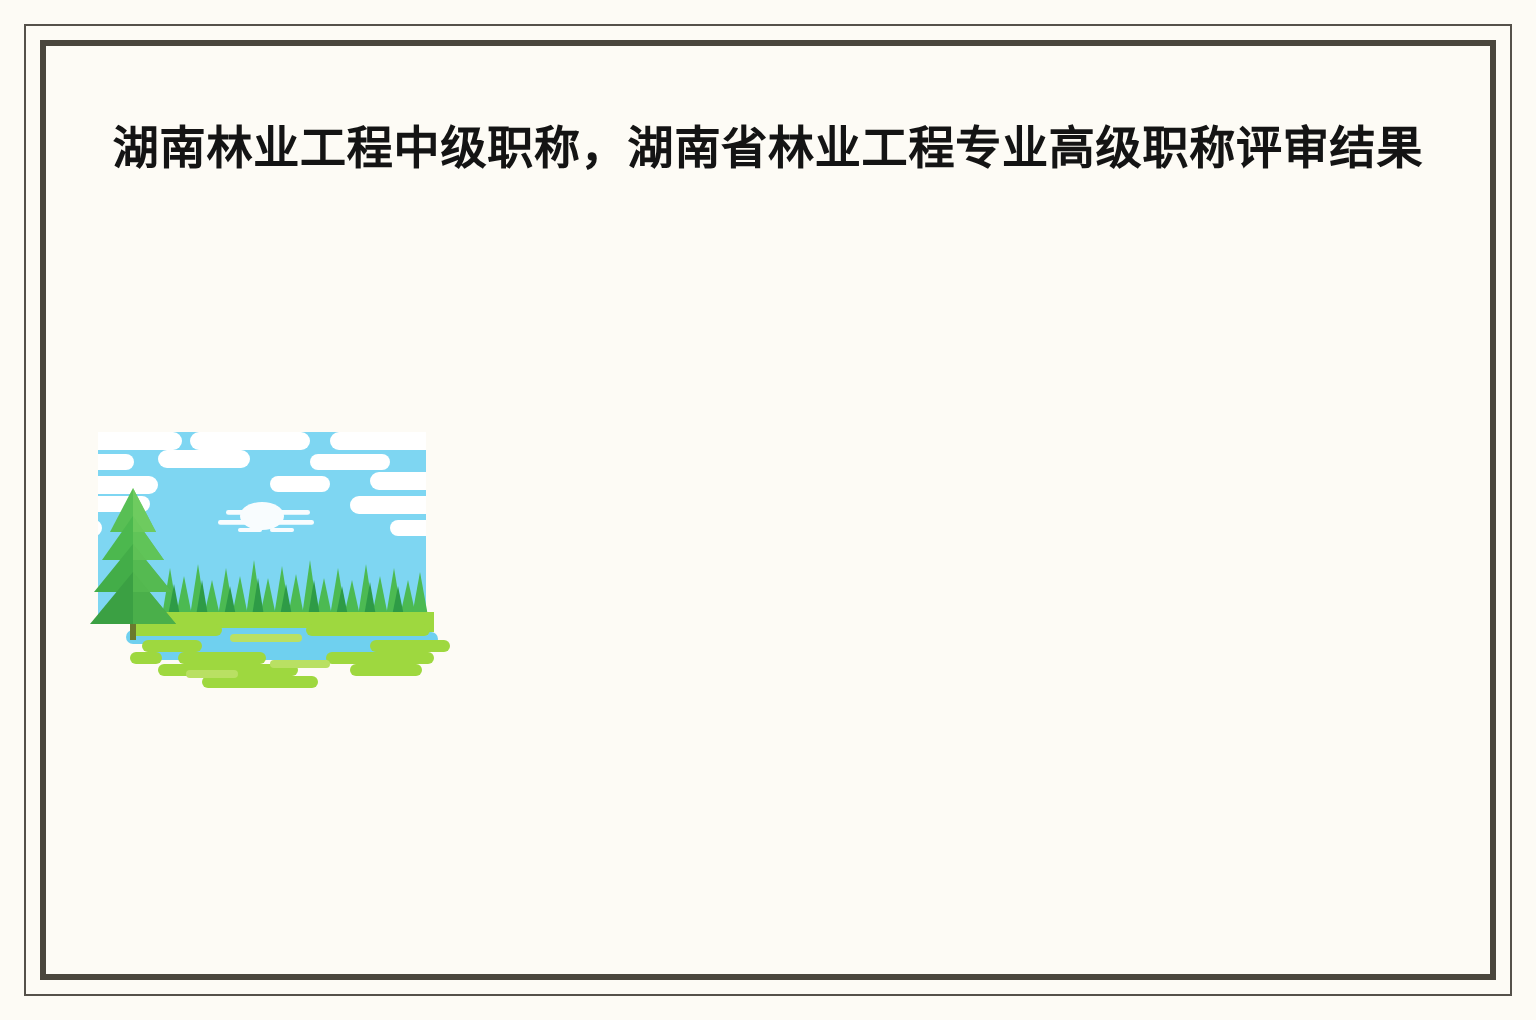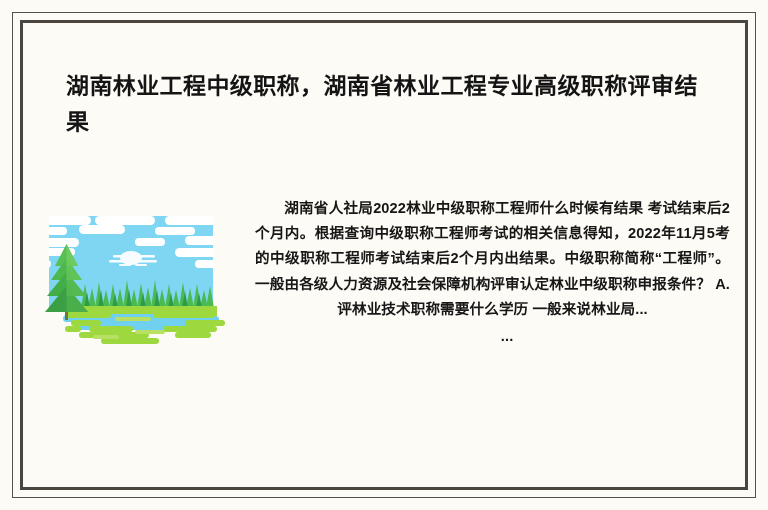--- a/index.html
+++ b/index.html
@@ -29,27 +29,27 @@
     border:3px solid #4a463d;
     pointer-events:none;
   }
 
   .content{
     position:absolute;
     left:28px;top:28px;right:28px;bottom:28px;
   }
 
   .title{
-    margin:12px;
+    margin:0;
     padding:28px 26px 0 26px;
     font-size:23px;
     line-height:36px;
     font-weight:bold;
     color:#141414;
-    text-align:left;
+    text-align:center;
     letter-spacing:0.4px;
     font-family:"Liberation Sans","DejaVu Sans",sans-serif;
   }
 
   .body-area{
     position:absolute;
     left:0;right:0;
     top:168px;
     height:200px;
   }
@@ -212,20 +212,16 @@
             <polygon points="31.5,72 10,98 53,98" fill="#3ba043"></polygon>
 
             <polygon points="31.5,30 31.5,52 43,52" fill="#76cf63" opacity="0.75"></polygon>
             <polygon points="31.5,44 31.5,66 47,66" fill="#6ac95c" opacity="0.7"></polygon>
             <polygon points="31.5,58 31.5,82 51,82" fill="#5fc256" opacity="0.65"></polygon>
             <polygon points="31.5,72 31.5,98 53,98" fill="#55b950" opacity="0.6"></polygon>
           </g>
         </svg>
       </div>
 
-      <div class="article">
-        <p>湖南省人社局2022林业中级职称工程师什么时候有结果 考试结束后2个月内。根据查询中级职称工程师考试的相关信息得知，2022年11月5考的中级职称工程师考试结束后2个月内出结果。中级职称简称“工程师”。一般由各级人力资源及社会保障机构评审认定林业中级职称申报条件？ A. 评林业技术职称需要什么学历 一般来说林业局...</p>
-        <p class="ellipsis">...</p>
-      </div>
 
     </div>
   </div>
 </div>
 
 </body></html>

